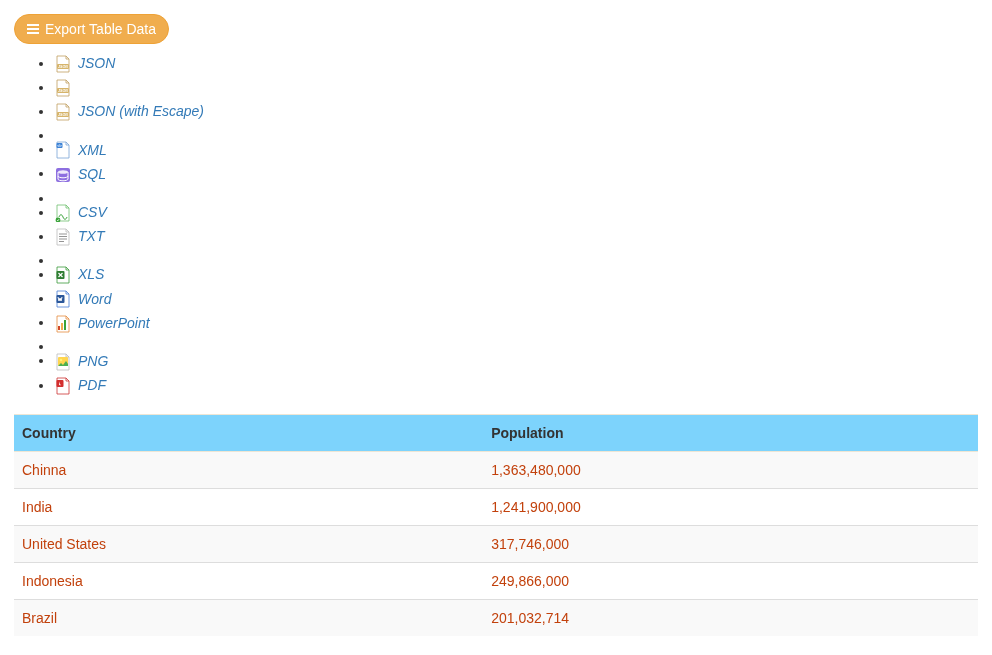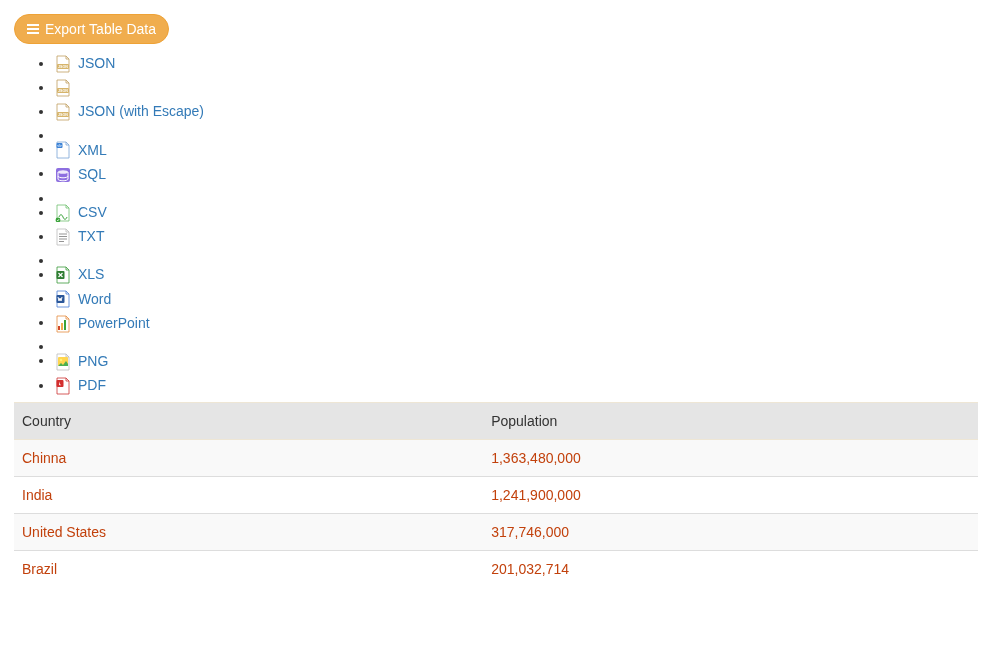--- a/index.html
+++ b/index.html
@@ -39,22 +39,23 @@
     left: 0;
     right: 0;
     height: 2px;
     background: #fff;
   }
   .hamburger-icon::before { top: 0; }
   .hamburger-icon span { top: 4px; }
   .hamburger-icon::after { top: 8px; }
 
   ul.export-list {
-    margin: 8px 0 4px 0;
+    margin: 8px 0 16px 0;
     padding-left: 40px;
+    font-style: italic;
   }
   ul.export-list li {
     list-style: disc;
     color: #333;
     line-height: 1.7;
     font-size: 14px;
   }
   ul.export-list li.sep { list-style: disc; height: 14px; }
   ul.export-list a {
     color: #337ab7;
@@ -75,22 +76,22 @@
   }
   .file-icon svg { width: 18px; height: 18px; display: block; }
 
   table.data-table {
     width: 100%;
     border-collapse: collapse;
     font-size: 14px;
   }
   table.data-table thead th {
     text-align: left;
-    font-weight: 400;
-    background: #e5e5e5;
+    font-weight: 700;
+    background: #7dd3fc;
     border-top: 1px solid #eee6d5;
     border-bottom: 1px solid #eee6d5;
     padding: 10px 8px;
     color: #333;
   }
   table.data-table tbody td {
     padding: 10px 8px;
     border-top: 1px solid #ddd;
     color: #c2410c;
   }
@@ -270,20 +271,24 @@
       </tr>
       <tr>
         <td>India</td>
         <td>1,241,900,000</td>
       </tr>
       <tr>
         <td>United States</td>
         <td>317,746,000</td>
       </tr>
       <tr>
+        <td>Indonesia</td>
+        <td>249,866,000</td>
+      </tr>
+      <tr>
         <td>Brazil</td>
         <td>201,032,714</td>
       </tr>
     </tbody>
 </table>
 
 
 
 
 </body></html>

